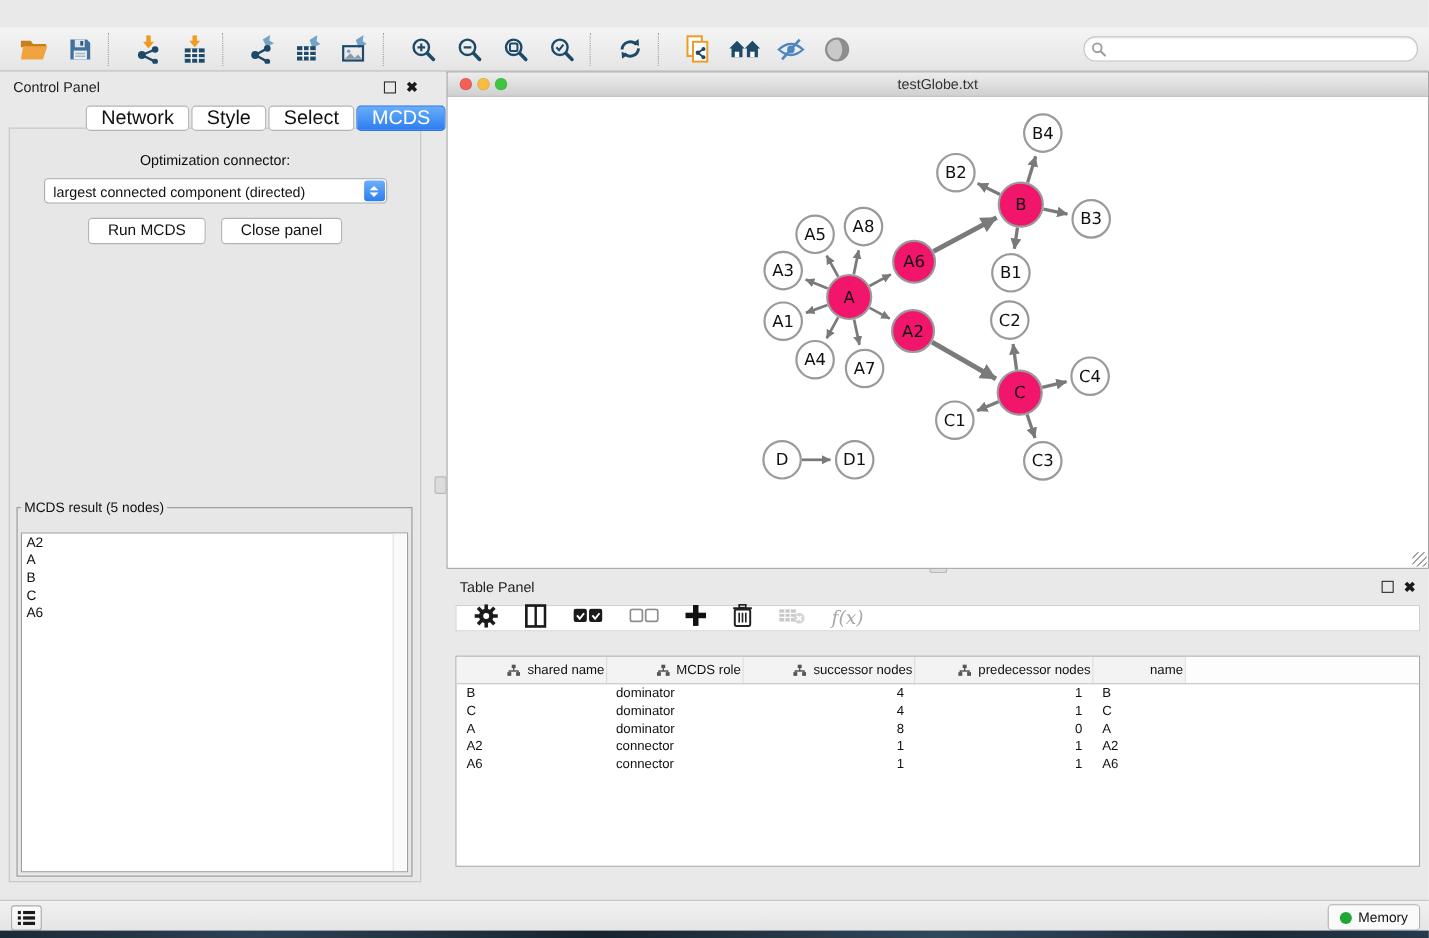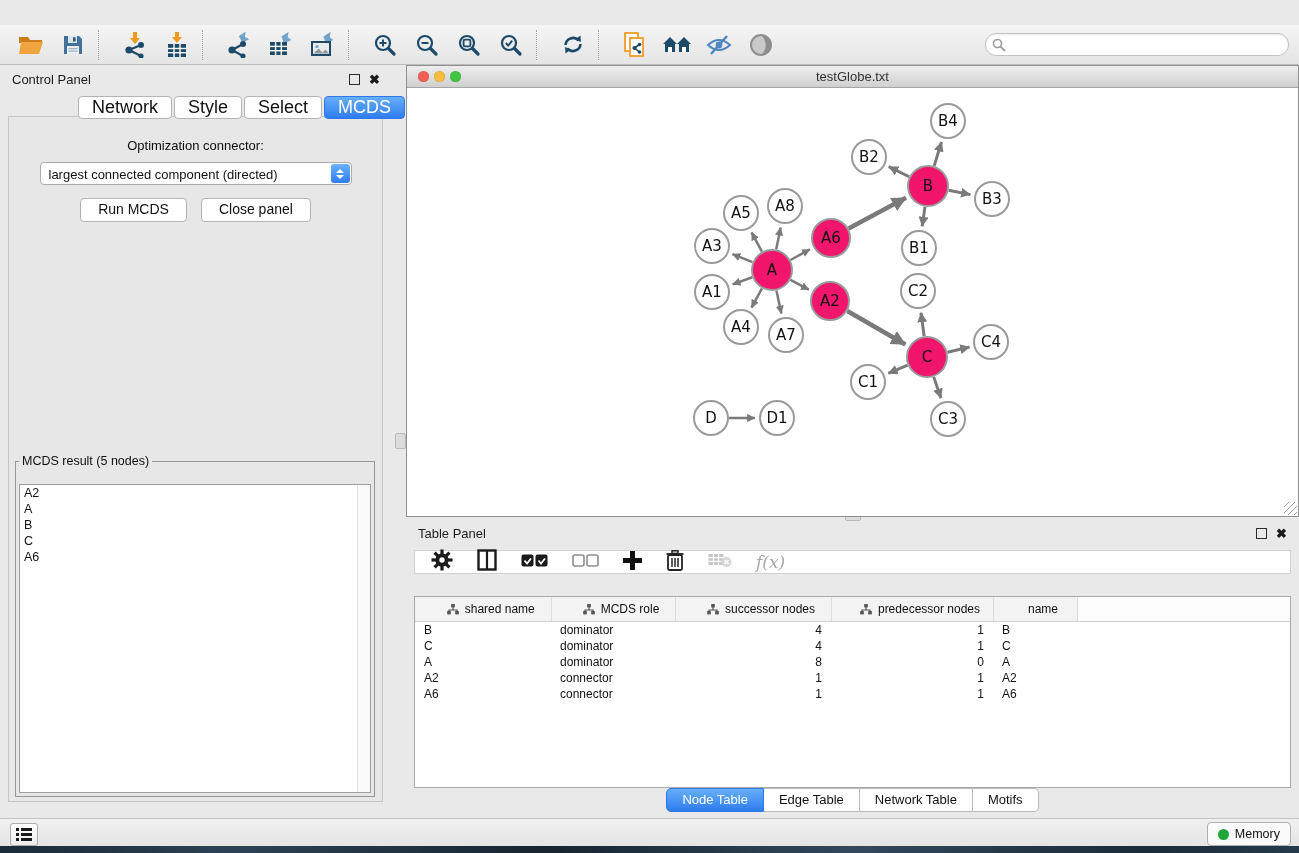--- a/index.html
+++ b/index.html
@@ -67,21 +67,21 @@
 
   
   .table-panel{position:absolute;left:406px;top:520px;right:0;height:298px;}
   .tp-header{height:27px;display:flex;align-items:center;padding:0 12px;font-size:13px;color:#1d1d1d;}
   .tp-toolbar{position:absolute;left:8px;right:8px;top:30px;height:24px;background:#fff;border:1px solid #d2d2d2;
     display:flex;align-items:center;gap:24px;padding:0 16px;box-sizing:border-box;}
   .tp-table{position:absolute;left:8px;right:8px;top:76px;height:190px;background:#fff;border:1px solid #a9a9a9;overflow:hidden;}
   table{border-collapse:collapse;table-layout:fixed;width:100%;}
   th{height:22px;background:#f3f3f3;border-bottom:1px solid #cfcfcf;border-right:1px solid #dcdcdc;
     font-weight:400;font-size:12px;color:#111;}
-  th .hwrap{display:flex;align-items:center;justify-content:center;gap:6px;padding-left:16px;}
+  th .hwrap{display:flex;align-items:center;justify-content:flex-end;gap:6px;padding-left:16px;}
   th.filler{background:#fdfdfd;border-right:none;}
   td{font-size:12px;color:#111;height:16px;padding:0 9px;white-space:nowrap;}
   td.num{text-align:right;}
   .tp-tabs{position:absolute;left:0;right:0;bottom:6px;display:flex;justify-content:center;}
   .seg{height:22px;line-height:22px;padding:0 15px;background:#fff;border:1px solid #b9b9b9;border-left:none;font-size:13px;color:#111;}
   .seg:first-child{border-left:1px solid #b9b9b9;border-radius:5px 0 0 5px;}
   .seg:last-child{border-radius:0 5px 5px 0;}
   .seg.active{background:linear-gradient(#67aff9,#2e7cf0);border-color:#2e78ea;color:#fff;}
 
   
@@ -569,26 +569,20 @@
               <td>A6</td>
               <td>connector</td>
               <td class="num">1</td>
               <td class="num">1</td>
               <td>A6</td>
               <td></td>
             </tr>
           </tbody>
       </table>
     </div>
-    <div class="tp-tabs">
-        <div class="seg active">Node Table</div>
-        <div class="seg">Edge Table</div>
-        <div class="seg">Network Table</div>
-        <div class="seg">Motifs</div>
-      </div>
   </div>
 
   <div class="statusbar">
     <div class="list-btn">
       <svg width="16" height="13" viewBox="0 0 16 13">
         <g fill="#1a1a1a">
           <rect x="0" y="0" width="3" height="3"></rect>
             <rect x="5" y="0" width="11" height="3"></rect>
           <rect x="0" y="5" width="3" height="3"></rect>
             <rect x="5" y="5" width="11" height="3"></rect>

